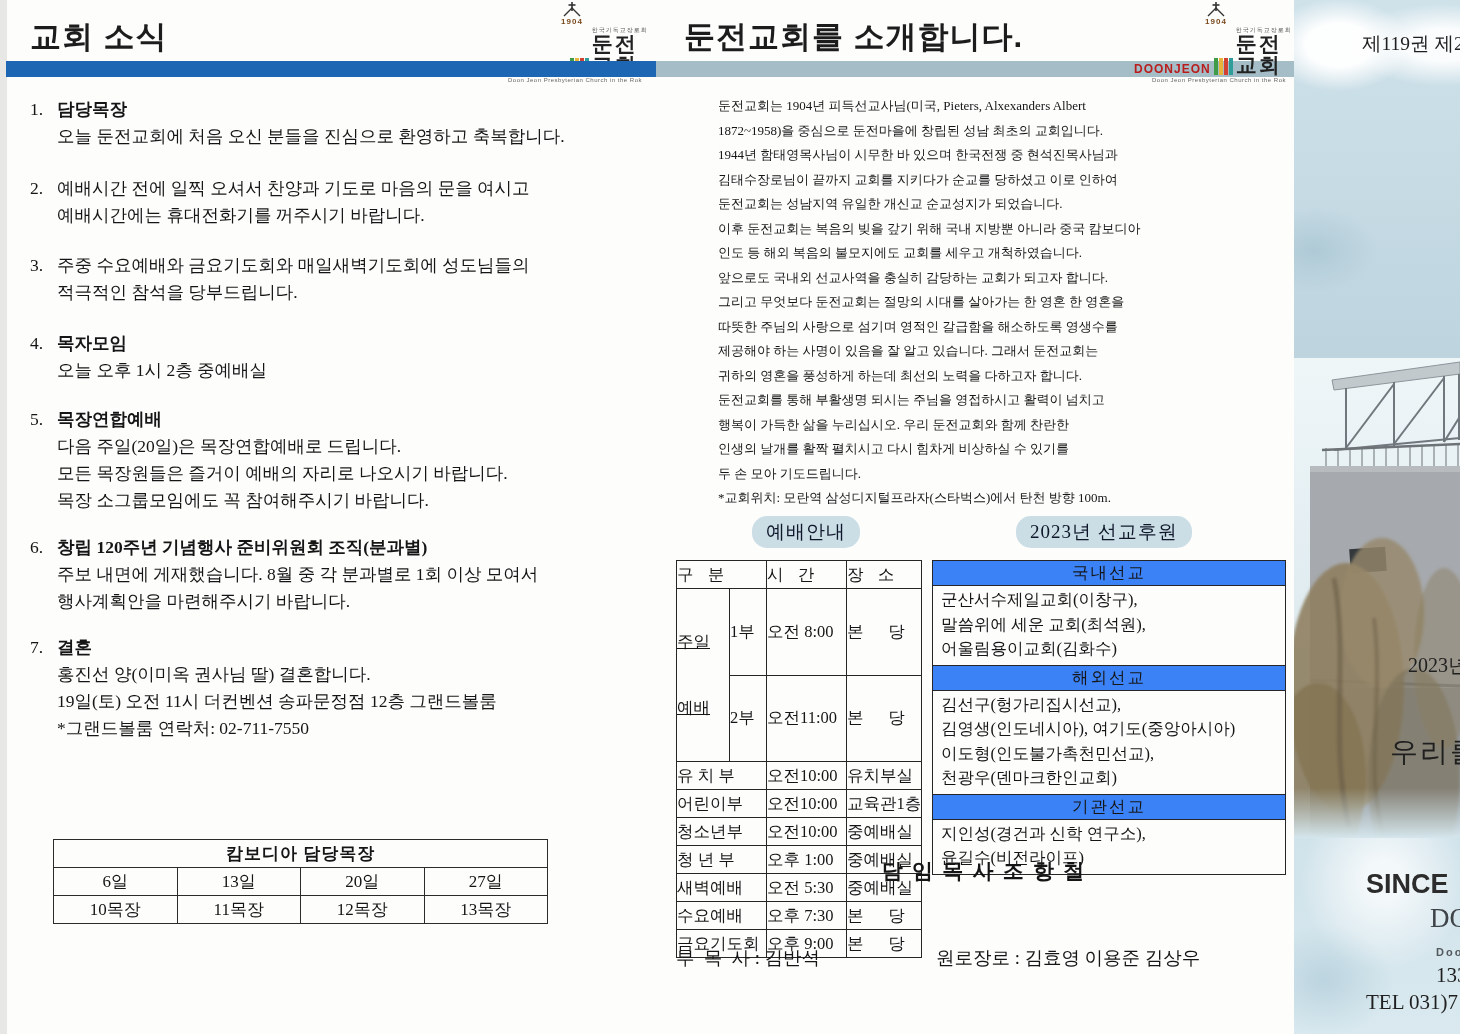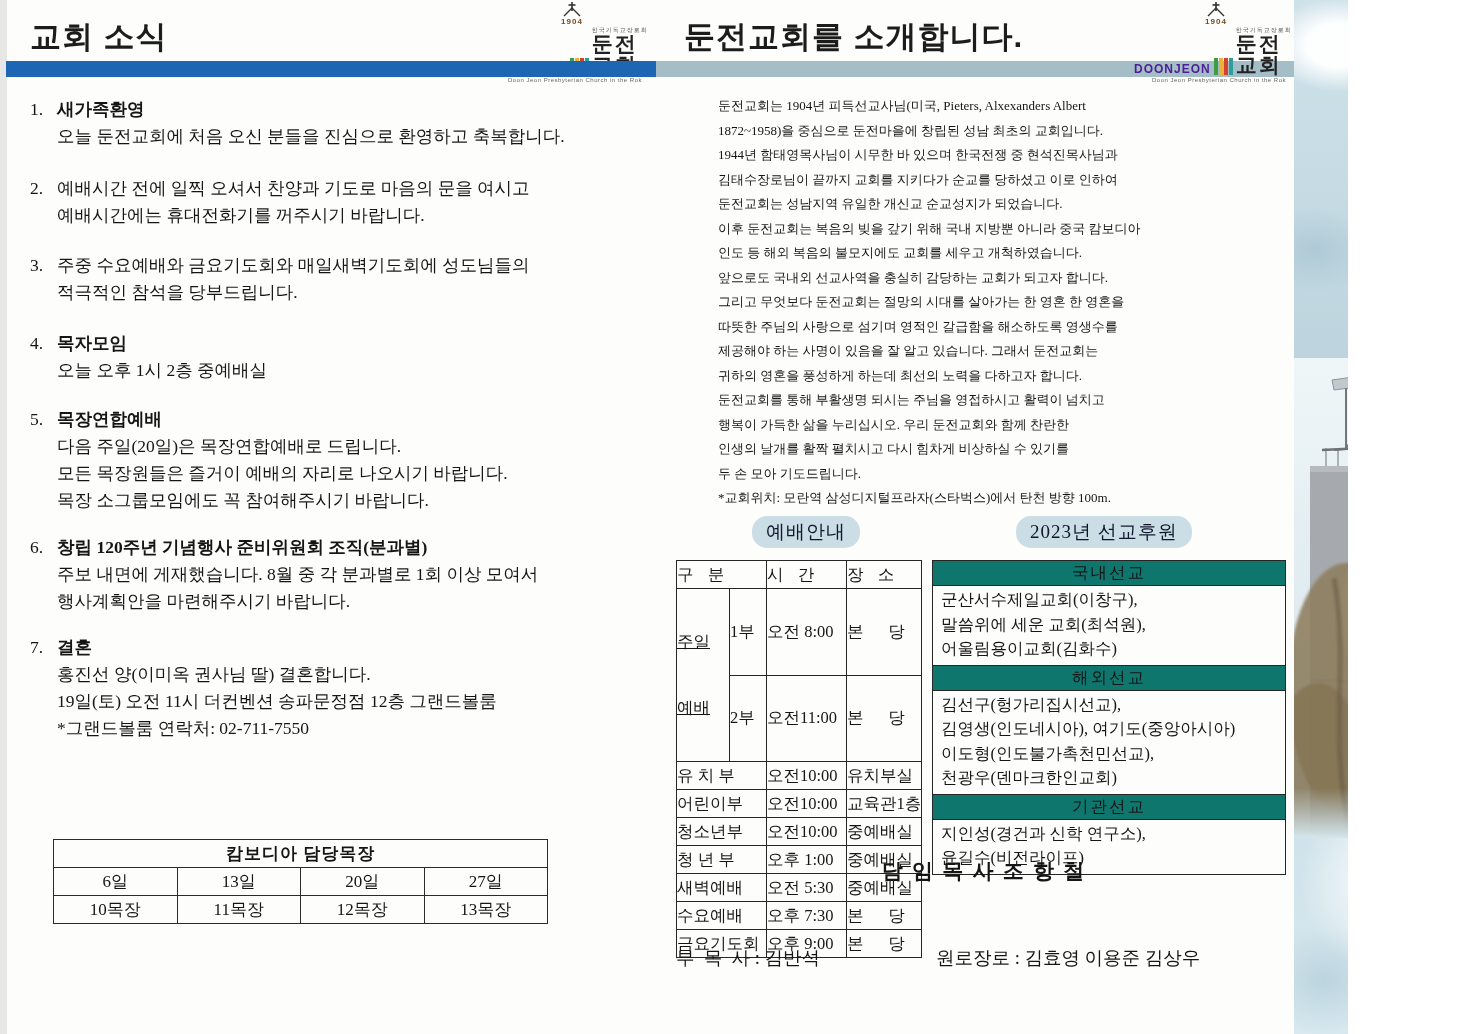--- a/index.html
+++ b/index.html
@@ -1,35 +1,35 @@
 <!DOCTYPE html>
 <html><head>
 <meta charset="utf-8">
 <style>
   html,body{margin:0;padding:0;}
   body{font-family:"Liberation Serif","DejaVu Serif",serif;color:#151515;background:#ffffff;}
-  #page{position:relative;width:1348px;height:1034px;background:#fdfdfc;overflow:hidden;}
+  #page{position:relative;width:1460px;height:1034px;background:#fdfdfc;overflow:hidden;}
 
   .edge-strip{position:absolute;left:0;top:0;width:7px;height:100%;background:#e7e7e5;}
 
   
   .col-title{position:absolute;font-family:"Liberation Sans","DejaVu Sans",sans-serif;font-weight:bold;font-size:31px;letter-spacing:1px;color:#1c1c1c;}
   #news-title{left:30px;top:16px;}
   #intro-title{left:684px;top:16px;}
   .bar{position:absolute;top:61px;height:16px;}
   #bar-left{left:6px;width:650px;background:#1d66b4;}
   #bar-right{left:656px;width:638px;background:#a4bdc6;}
 
   
   .logo{position:absolute;top:2px;width:170px;display:flex;flex-direction:column;align-items:center;font-family:"Liberation Sans","DejaVu Sans",sans-serif;}
   #logo-a{left:490px;} #logo-b{left:1134px;}
   .logo-top{display:flex;flex-direction:column;align-items:center;line-height:1;margin-left:-6px;}
   .logo-year{font-size:8px;font-weight:bold;color:#7a4a1e;letter-spacing:1px;margin-top:1px;}
   .logo-mid{display:flex;align-items:flex-end;gap:3px;margin-top:1px;}
-  .logo-en{font-size:12px;font-weight:bold;color:#4c1d95;letter-spacing:1px;line-height:1;}
+  .logo-en{font-size:12px;font-weight:bold;color:#b91c1c;letter-spacing:1px;line-height:1;}
   .logo-bars{display:flex;gap:1px;align-items:flex-end;}
   .logo-bars i{display:block;width:4px;height:17px;}
   .logo-bars .b1{background:#3f9b45;} .logo-bars .b2{background:#e8b43a;}
   .logo-bars .b3{background:#d24232;} .logo-bars .b4{background:#2f9d99;}
   .logo-ko-wrap{display:flex;flex-direction:column;line-height:1;}
   .logo-org{font-size:6px;color:#555;letter-spacing:1px;}
   .logo-ko{font-size:21px;font-weight:bold;color:#222;letter-spacing:2px;}
   .logo-sub{font-size:6px;color:#666;letter-spacing:.5px;margin-top:2px;}
 
   
@@ -52,21 +52,21 @@
   #pill-mission{left:1016px;}
 
   
   #wtable{position:absolute;left:676px;top:560px;width:245px;border-collapse:collapse;table-layout:fixed;font-size:16.5px;}
   #wtable th,#wtable td{border:1.7px solid #262626;text-align:left;padding:0;height:27px;white-space:pre;font-weight:normal;}
   #wtable th{letter-spacing:2px;}
   #wtable .merged div{line-height:26px;text-decoration:underline;}
 
   
   #mbox{position:absolute;left:932px;top:560px;width:352px;border:1.8px solid #262626;font-size:16.5px;}
-  .msec-h{background:#0f766e;border-top:1.5px solid #262626;border-bottom:1.5px solid #262626;text-align:center;letter-spacing:2px;height:24px;line-height:24px;}
+  .msec-h{background:#3b82f6;border-top:1.5px solid #262626;border-bottom:1.5px solid #262626;text-align:center;letter-spacing:2px;height:24px;line-height:24px;}
   #mbox .msec-h:first-child{border-top:none;}
   .msec-b{padding:2px 0 3px 8px;}
   .mline{line-height:24.5px;}
 
   
   #pastor-title{position:absolute;left:676px;top:857px;width:616px;text-align:center;font-weight:bold;font-size:21px;letter-spacing:2px;}
   .staff{position:absolute;top:883px;font-size:18.5px;line-height:30px;white-space:pre;}
   #staff-left{left:676px;}
   #staff-right{left:936px;}
 
@@ -124,21 +124,21 @@
       </span>
     </div>
     <div class="logo-sub">Doon Jeon Presbyterian Church in the Rok</div>
   </div>
 
   <div id="bar-left" class="bar"></div>
   <div id="bar-right" class="bar"></div>
 
   <div class="news-item" style="top:96px">
     <span class="num">1.</span>
-    <span class="body"><span class="ititle">새가족환영</span>
+    <span class="body"><span class="ititle">담당목장</span>
       <div>오늘 둔전교회에 처음 오신 분들을 진심으로 환영하고 축복합니다.</div>
     </span>
   </div>
   <div class="news-item" style="top:175px">
     <span class="num">2.</span>
     <span class="body">
       <div>예배시간 전에 일찍 오셔서 찬양과 기도로 마음의 문을 여시고</div>
       <div>예배시간에는 휴대전화기를 꺼주시기 바랍니다.</div>
     </span>
   </div>

